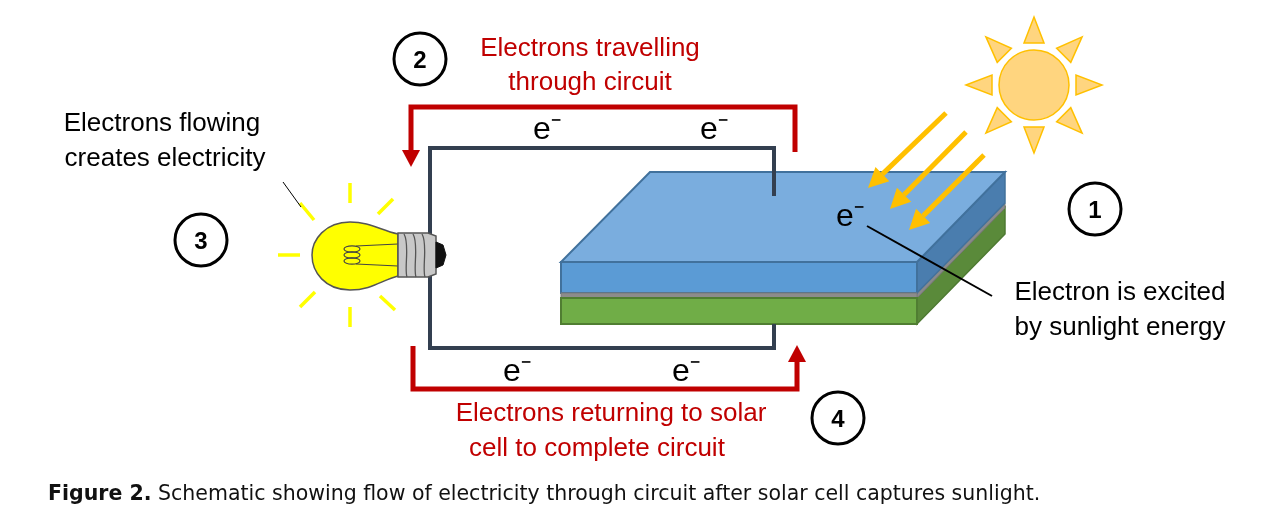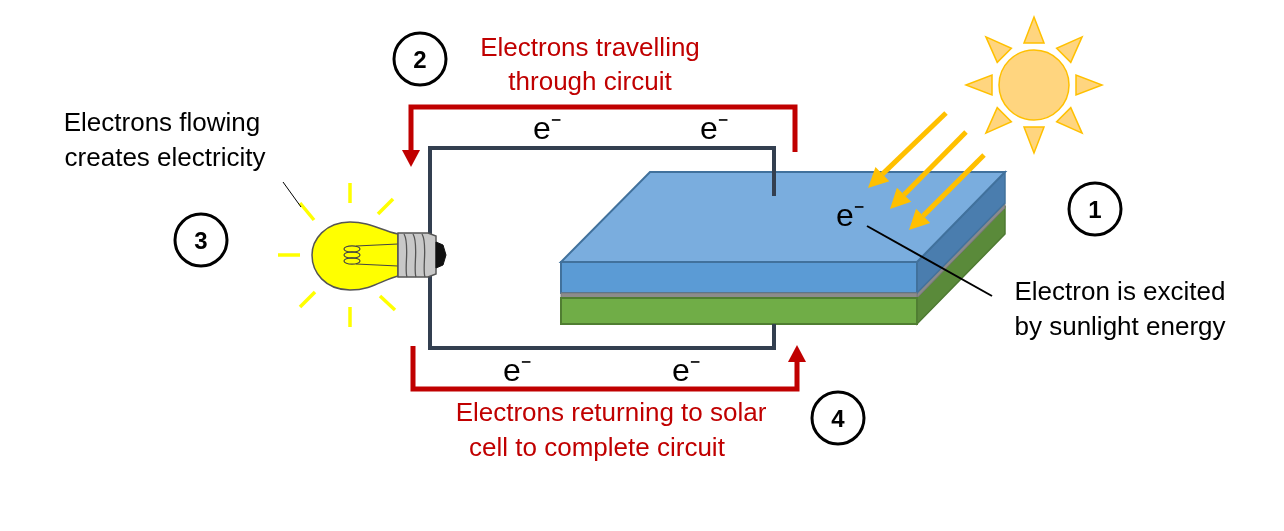--- a/index.html
+++ b/index.html
@@ -140,13 +140,14 @@
   <text class="lbl-red" x="590" y="56" text-anchor="middle">Electrons travelling</text>
   <text class="lbl-red" x="590" y="90" text-anchor="middle">through circuit</text>
 
   <text class="lbl-black" x="162" y="131" text-anchor="middle">Electrons flowing</text>
   <text class="lbl-black" x="165" y="166" text-anchor="middle">creates electricity</text>
 
   <text class="lbl-red" x="611" y="421" text-anchor="middle">Electrons returning to solar</text>
   <text class="lbl-red" x="597" y="456" text-anchor="middle">cell to complete circuit</text>
 </svg>
 
+<div class="caption"><b>Figure 2.</b><span> Schematic showing flow of electricity through circuit after solar cell captures sunlight.</span></div>
 </div>
 
 </body></html>

